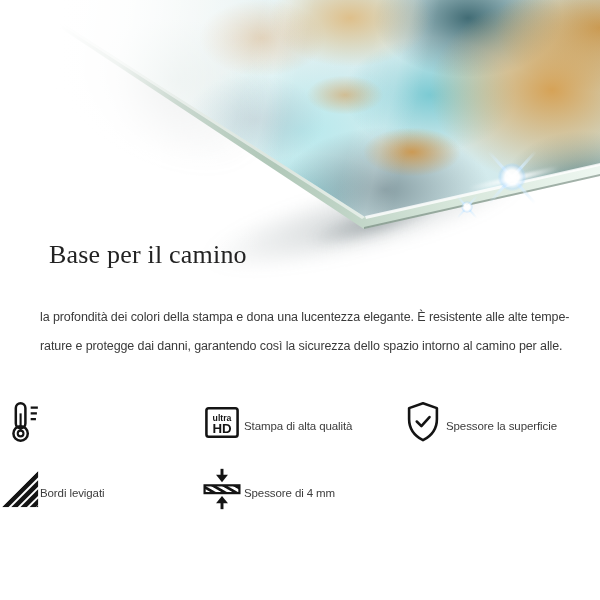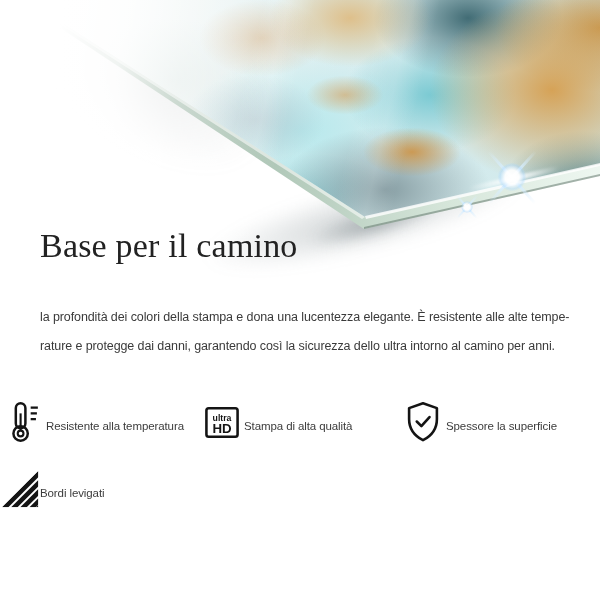--- a/index.html
+++ b/index.html
@@ -59,22 +59,22 @@
   .sparkle .r1{transform:rotate(48deg);} .sparkle .r2{transform:rotate(-48deg);}
   .sparkle .core{position:absolute;left:50%;top:50%;transform:translate(-50%,-50%);border-radius:50%;
       background:radial-gradient(circle,#fff 0%,rgba(255,255,255,.9) 35%,rgba(170,215,255,.4) 60%,rgba(255,255,255,0) 75%);}
   .sp-big{left:477px;top:142px;width:70px;height:70px;}
   .sp-big .core{width:28px;height:28px;}
   .sp-small{left:452px;top:192px;width:30px;height:30px;}
   .sp-small .ray{height:1.6px;}
   .sp-small .core{width:12px;height:12px;}
 
   
-  .heading{position:absolute;left:40px;top:228px;margin:0;font-family:"Liberation Serif",serif;
-           font-weight:400;font-size:34px;line-height:35px;color:#222;letter-spacing:.2px;}
+  .heading{position:absolute;left:40px;top:228px;margin:9px;font-family:"Liberation Serif",serif;
+           font-weight:400;font-size:26px;line-height:35px;color:#222;letter-spacing:.2px;}
   .heading .hl{display:block;}
   .desc{position:absolute;left:40px;top:303px;font-size:12.5px;line-height:29px;
         letter-spacing:-.1px;color:#3a3a3a;}
   .desc .line{white-space:nowrap;}
 
   
   .features{position:absolute;left:0;top:397px;width:600px;display:grid;
             grid-template-columns:repeat(3,200px);row-gap:17px;}
   .feat{display:flex;flex-direction:row;align-items:center;}
   .feat-icon{height:50px;display:flex;align-items:center;justify-content:center;}
@@ -110,38 +110,37 @@
         <div class="core"></div>
     </div>
   </div>
 
   <h1 class="heading">
     <span class="hl">Base per il camino</span>
   </h1>
 
   <div class="desc">
     <div class="line">la profondità dei colori della stampa e dona una lucentezza elegante. È resistente alle alte tempe-</div>
-    <div class="line">rature e protegge dai danni, garantendo così la sicurezza dello ultra intorno al camino per anni.</div>
+    <div class="line">rature e protegge dai danni, garantendo così la sicurezza dello spazio intorno al camino per alle.</div>
   </div>
 
   <div class="features">
 
     <div class="feat">
       <div class="feat-icon">
         <svg width="46" height="46" viewBox="0 0 48 48">
           <rect class="ico" x="16.5" y="4.5" width="10" height="26" rx="5" stroke-width="2.6"></rect>
           <circle class="ico" cx="21.5" cy="36" r="7.5" stroke-width="2.6"></circle>
           <line class="ico" x1="21.5" y1="15" x2="21.5" y2="33" stroke-width="2.2"></line>
           <circle class="ico" cx="21.5" cy="36" r="3" stroke-width="2.2"></circle>
           <line class="ico" x1="32" y1="9" x2="39.5" y2="9" stroke-width="2.4"></line>
           <line class="ico" x1="32" y1="15" x2="38.5" y2="15" stroke-width="2.4"></line>
           <line class="ico" x1="32" y1="21" x2="37.5" y2="21" stroke-width="2.4"></line>
         </svg>
       </div>
-      <div class="feat-label">Resistente alla temperatura</div>
     </div>
 
     <div class="feat">
       <div class="feat-icon">
         <svg width="44" height="46" viewBox="0 0 48 48">
           <rect class="ico" x="7" y="9" width="34" height="31" rx="2.5" stroke-width="2.8"></rect>
           <text x="24" y="22.5" text-anchor="middle" font-family="Liberation Sans, sans-serif" font-size="9.5" font-weight="bold" fill="#141414" stroke="none">ultra</text>
           <text x="24" y="36.5" text-anchor="middle" font-family="Liberation Sans, sans-serif" font-size="14.5" font-weight="bold" fill="#141414" stroke="none">HD</text>
         </svg>
       </div>
@@ -172,15 +171,33 @@
             <line x1="15" y1="48" x2="48" y2="15"></line>
             <line x1="26" y1="48" x2="48" y2="26"></line>
             <line x1="37" y1="48" x2="48" y2="37"></line>
             <line x1="45" y1="48" x2="48" y2="45"></line>
           </g>
         </svg>
       </div>
       <div class="feat-label">Bordi levigati</div>
     </div>
 
+    <div class="feat">
+      <div class="feat-icon">
+        <svg width="44" height="46" viewBox="0 0 48 48">
+          <defs>
+            <pattern id="hatch" width="6" height="12" patternUnits="userSpaceOnUse" patternTransform="rotate(-60)">
+              <rect width="6" height="12" fill="#ffffff"></rect>
+              <rect width="3" height="12" fill="#141414"></rect>
+            </pattern>
+          </defs>
+          <rect x="5" y="20" width="38" height="8.5" fill="url(#hatch)" stroke="#141414" stroke-width="2.4"></rect>
+          <line x1="24" y1="2" x2="24" y2="9" stroke="#141414" stroke-width="3.2"></line>
+          <path d="M17.5 8.5 H30.5 L24 16.5 Z" fill="#141414"></path>
+          <line x1="24" y1="46" x2="24" y2="39" stroke="#141414" stroke-width="3.2"></line>
+          <path d="M17.5 39.5 H30.5 L24 31.5 Z" fill="#141414"></path>
+        </svg>
+      </div>
+      <div class="feat-label">Spessore di 4 mm</div>
+    </div>
 
   </div>
 </div>
 
 </body></html>

